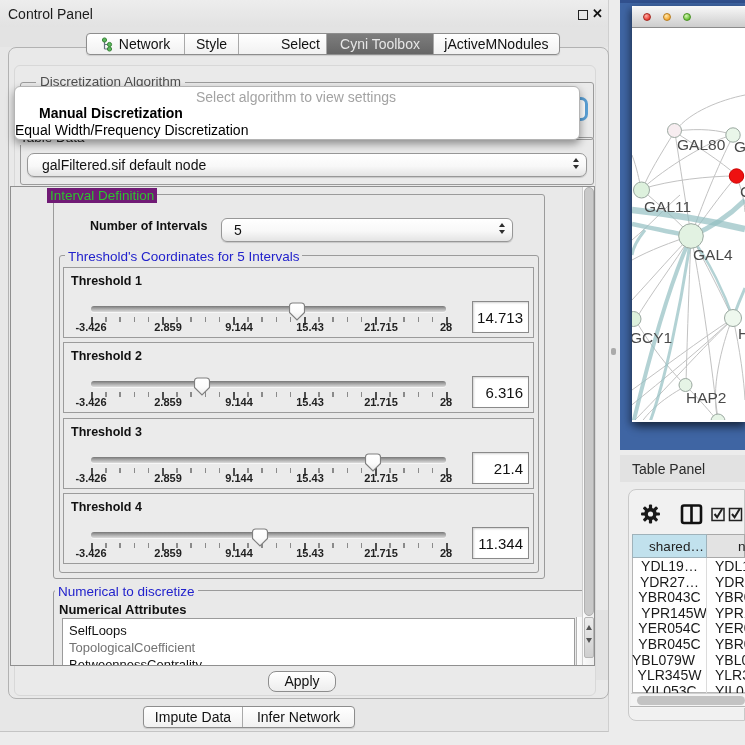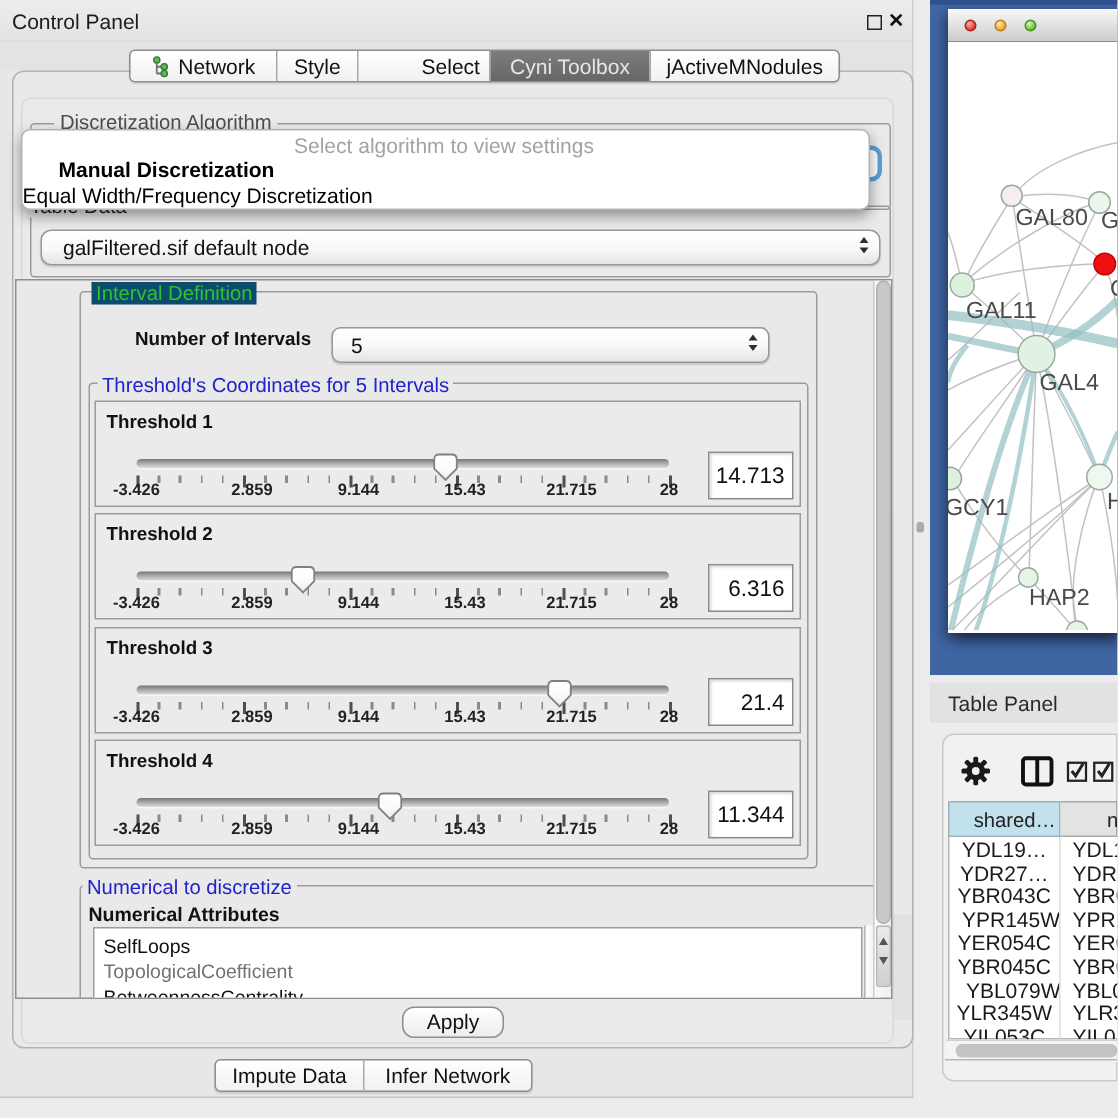--- a/index.html
+++ b/index.html
@@ -79,21 +79,21 @@
   <div class="t" style="top:3px;left:14px;">galFiltered.sif default node</div>
   <div class="arrows" style="right:7px;top:4px;">
       <div class="up"></div>
       <div class="dn"></div>
     </div>
 </div>
 
 <div class="abs" style="left:10px;top:186px;width:585px;height:480px;border:1px solid #8f8f8f;background:#e9e9e9;box-sizing:border-box;overflow:hidden;">
 
   <div class="grp" style="left:42px;top:7px;width:490px;height:383px;"></div>
-  <div class="gtit" style="left:50px;top:1px;color:#2ec32e;background:#0c4a6e;">Interval Definition</div>
+  <div class="gtit" style="left:36px;top:1px;color:#2ec32e;background:#701a75;">Interval Definition</div>
 
   <div class="abs" style="left:79px;top:32px;font-size:12.5px;font-weight:bold;color:#111;">Number of Intervals</div>
   <div class="combo" style="left:210px;top:31px;width:290px;height:22px;border-radius:6px;">
     <div class="t">5</div>
     <div class="arrows" style="right:7px;top:4px;">
         <div class="up"></div>
         <div class="dn"></div>
       </div>
   </div>
 
@@ -451,21 +451,21 @@
     <div style="position:absolute;top:15.6px;left:0;width:75px;text-align:center;">YDR27…</div>
     <div style="position:absolute;top:15.6px;left:83px;">YDR2</div>
     <div style="position:absolute;top:31.2px;left:0;width:75px;text-align:center;">YBR043C</div>
     <div style="position:absolute;top:31.2px;left:83px;">YBR0</div>
     <div style="position:absolute;top:46.8px;left:0;width:84px;text-align:center;">YPR145W</div>
     <div style="position:absolute;top:46.8px;left:83px;">YPR1</div>
     <div style="position:absolute;top:62.4px;left:0;width:75px;text-align:center;">YER054C</div>
     <div style="position:absolute;top:62.4px;left:83px;">YER0</div>
     <div style="position:absolute;top:78px;left:0;width:75px;text-align:center;">YBR045C</div>
     <div style="position:absolute;top:78px;left:83px;">YBR0</div>
-    <div style="position:absolute;top:93.6px;left:0;width:75px;text-align:right;">YBL079W</div>
+    <div style="position:absolute;top:93.6px;left:0;width:75px;text-align:left;">YBL079W</div>
     <div style="position:absolute;top:93.6px;left:83px;">YBL0</div>
     <div style="position:absolute;top:109.2px;left:0;width:75px;text-align:center;">YLR345W</div>
     <div style="position:absolute;top:109.2px;left:83px;">YLR3</div>
     <div style="position:absolute;top:124.8px;left:0;width:75px;text-align:center;">YIL053C</div>
     <div style="position:absolute;top:124.8px;left:83px;">YIL0</div>
   </div>
 <div class="abs" style="left:706px;top:558px;width:1px;height:135px;background:#dcdcdc;"></div>
 
 <div class="abs" style="left:631px;top:693px;width:114px;height:14px;background:#f4f4f4;border-top:1px solid #cfcfcf;"></div>
 <div class="abs" style="left:637px;top:696px;width:108px;height:9px;background:#c3c3c3;border-radius:5px;"></div>

